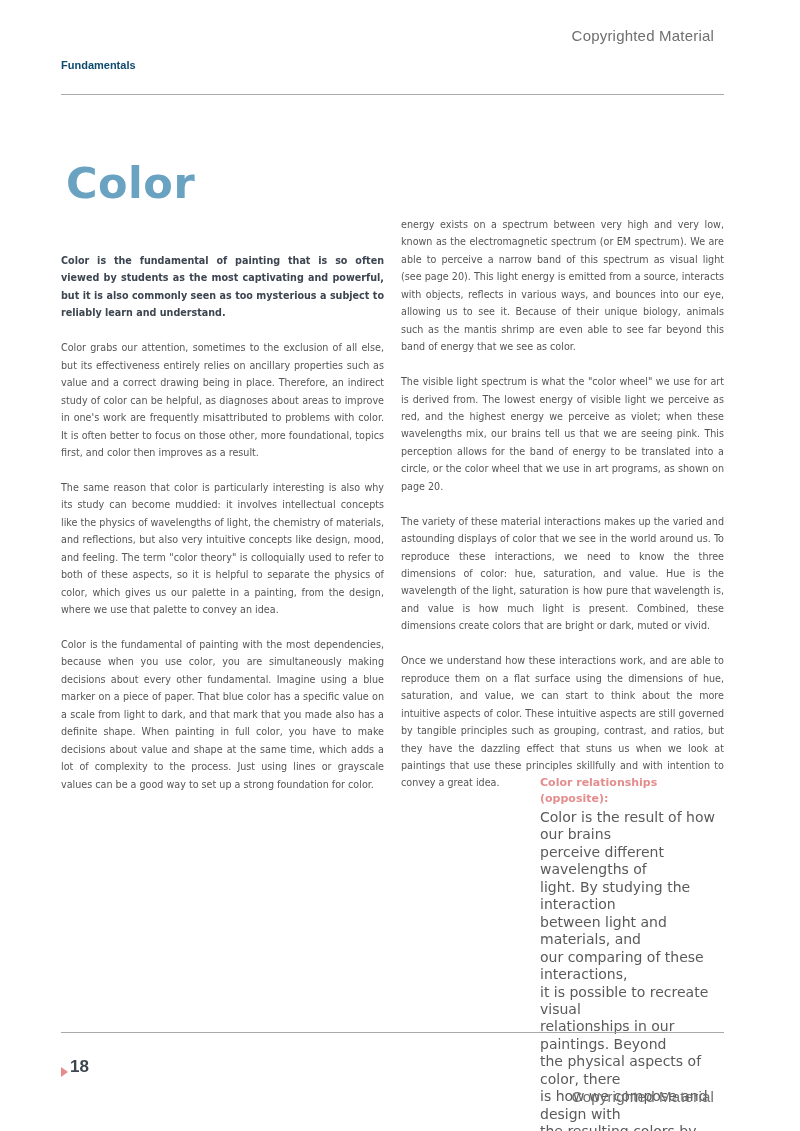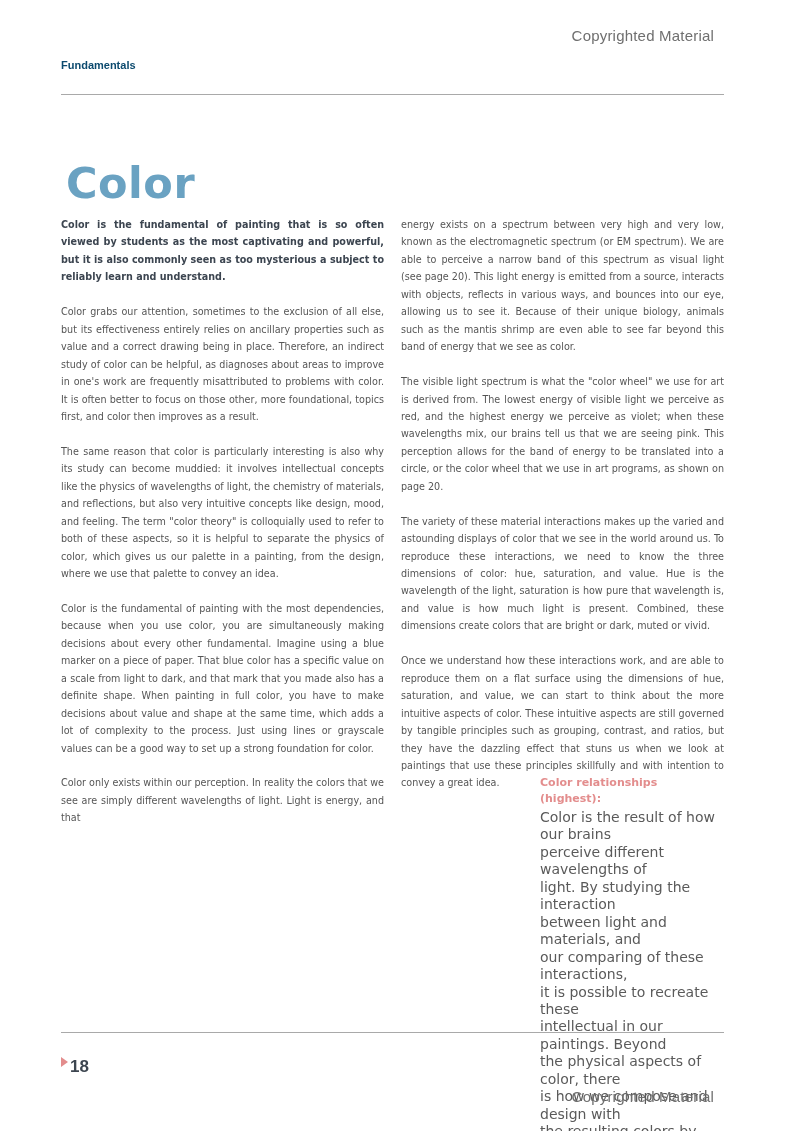--- a/index.html
+++ b/index.html
@@ -26,33 +26,33 @@
       font-family: "DejaVu Sans", sans-serif; font-weight: bold; font-size: 43px;
       color: #6aa2c2; letter-spacing: 0.5px;
     }
     .col {
       position: absolute; top: 216px; width: 323px;
       font-size: 9.6px; line-height: 17.45px; text-align: justify; color: #555;
     }
     .col.left { left: 61px; }
     .col.right { left: 401px; }
     .col p { margin: 0 0 17.45px 0; }
-    .col p.lead { font-weight: bold; color: #3c4550; }
+    .col p.lead { font-weight: bold; color: #3c4550; margin-top: 36px; }
     .caption {
       position: absolute; left: 540px; top: 775px; width: 184px; text-align: left;
     }
     .caption-title {
       font-family: "DejaVu Sans", sans-serif; font-weight: bold; font-size: 11px;
       line-height: 16px; color: #e38d8d; margin: 0 0 2px 0;
     }
     .caption-body {
       font-size: 14px; line-height: 17.45px; color: #5a5a5a; margin: 0;
     }
     .folio {
-      position: absolute; left: 61px; top: 1057px; display: flex; align-items: flex-start;
+      position: absolute; left: 61px; top: 1057px; display: flex; align-items: flex-end;
       font-family: "Liberation Sans", sans-serif; font-weight: bold; font-size: 17px; color: #3d4650;
     }
     .folio-arrow {
       width: 0; height: 0; border-top: 5px solid transparent; border-bottom: 5px solid transparent;
       border-left: 7px solid #e38d8d; margin-right: 2px;
     }
   </style>
 </head>
 <body>
 
@@ -61,43 +61,42 @@
 <div class="running-head">Fundamentals</div>
 <div class="rule top"></div>
 
 <h1 class="title">Color</h1>
 
 <div class="col left">
   <p class="lead">Color is the fundamental of painting that is so often viewed by students as the most captivating and powerful, but it is also commonly seen as too mysterious a subject to reliably learn and understand.</p>
   <p>Color grabs our attention, sometimes to the exclusion of all else, but its effectiveness entirely relies on ancillary properties such as value and a correct drawing being in place. Therefore, an indirect study of color can be helpful, as diagnoses about areas to improve in one's work are frequently misattributed to problems with color. It is often better to focus on those other, more foundational, topics first, and color then improves as a result.</p>
   <p>The same reason that color is particularly interesting is also why its study can become muddied: it involves intellectual concepts like the physics of wavelengths of light, the chemistry of materials, and reflections, but also very intuitive concepts like design, mood, and feeling. The term "color theory" is colloquially used to refer to both of these aspects, so it is helpful to separate the physics of color, which gives us our palette in a painting, from the design, where we use that palette to convey an idea.</p>
   <p>Color is the fundamental of painting with the most dependencies, because when you use color, you are simultaneously making decisions about every other fundamental. Imagine using a blue marker on a piece of paper. That blue color has a specific value on a scale from light to dark, and that mark that you made also has a definite shape. When painting in full color, you have to make decisions about value and shape at the same time, which adds a lot of complexity to the process. Just using lines or grayscale values can be a good way to set up a strong foundation for color.</p>
-  <p>Color only exists within our perception. In reality the colors that we see are simply different wavelengths of light. Light is energy, and that</p>
 </div>
 
 <div class="col right">
   <p>energy exists on a spectrum between very high and very low, known as the electromagnetic spectrum (or EM spectrum). We are able to perceive a narrow band of this spectrum as visual light (see page 20). This light energy is emitted from a source, interacts with objects, reflects in various ways, and bounces into our eye, allowing us to see it. Because of their unique biology, animals such as the mantis shrimp are even able to see far beyond this band of energy that we see as color.</p>
   <p>The visible light spectrum is what the "color wheel" we use for art is derived from. The lowest energy of visible light we perceive as red, and the highest energy we perceive as violet; when these wavelengths mix, our brains tell us that we are seeing pink. This perception allows for the band of energy to be translated into a circle, or the color wheel that we use in art programs, as shown on page 20.</p>
   <p>The variety of these material interactions makes up the varied and astounding displays of color that we see in the world around us. To reproduce these interactions, we need to know the three dimensions of color: hue, saturation, and value. Hue is the wavelength of the light, saturation is how pure that wavelength is, and value is how much light is present. Combined, these dimensions create colors that are bright or dark, muted or vivid.</p>
   <p>Once we understand how these interactions work, and are able to reproduce them on a flat surface using the dimensions of hue, saturation, and value, we can start to think about the more intuitive aspects of color. These intuitive aspects are still governed by tangible principles such as grouping, contrast, and ratios, but they have the dazzling effect that stuns us when we look at paintings that use these principles skillfully and with intention to convey a great idea.</p>
 </div>
 
 <div class="caption">
   <div class="caption-title">
     <div>Color relationships</div>
-    <div>(highest):</div>
+    <div>(opposite):</div>
   </div>
   <div class="caption-body">
     <div>Color is the result of how our brains</div>
     <div>perceive different wavelengths of</div>
     <div>light. By studying the interaction</div>
     <div>between light and materials, and</div>
     <div>our comparing of these interactions,</div>
-    <div>it is possible to recreate these</div>
-    <div>intellectual in our paintings. Beyond</div>
+    <div>it is possible to recreate visual</div>
+    <div>relationships in our paintings. Beyond</div>
     <div>the physical aspects of color, there</div>
     <div>is how we compose and design with</div>
     <div>the resulting colors by comparing</div>
     <div>and contrasting in different ratios.</div>
   </div>
 </div>
 
 <div class="rule bottom"></div>
 
 <div class="folio">

